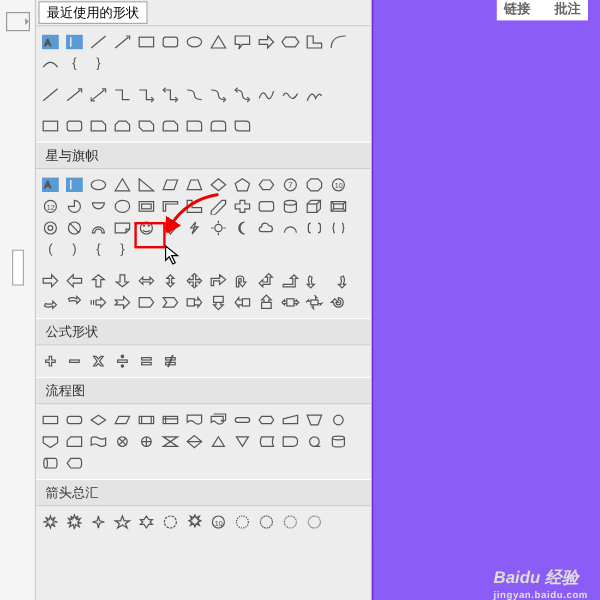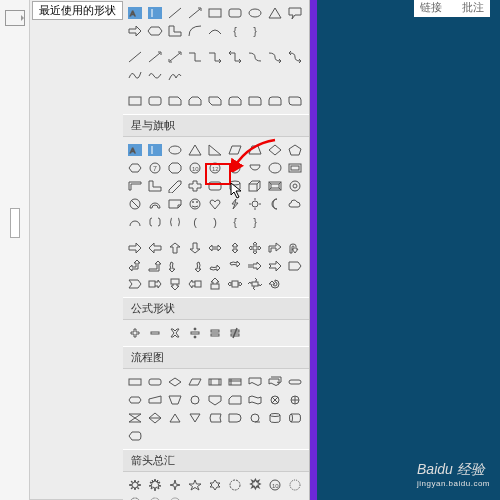--- a/index.html
+++ b/index.html
@@ -3,38 +3,38 @@
 <meta charset="utf-8">
 <style>
 * { box-sizing: border-box; margin: 0; padding: 0; }
 body { font-family: "Microsoft YaHei", sans-serif; font-size: 11px; background: #fff; width: 500px; height: 500px; overflow: hidden; position: relative; }
 .container { display: flex; width: 500px; height: 500px; }
 .left-strip { width: 30px; background: #f5f5f5; border-right: 1px solid #ccc; padding-top: 8px; }
 .left-strip .hicon { width: 20px; height: 16px; margin: 2px auto; border: 1px solid #999; position: relative; }
 .left-strip .hicon::after { content:""; position:absolute; right:-3px; top:4px; border:3px solid transparent; border-left-color:#999; }
 .left-strip .sep { height: 180px; }
 .left-strip .vtab { width: 10px; height: 30px; margin: 0 auto; border: 1px solid #aaa; background: #fff; }
-.shapes-panel { width: 280px; background: #ededed; border-right: 1px solid #bbb; display: flex; flex-direction: row; overflow: hidden; }
+.shapes-panel { width: 280px; background: #ededed; border-right: 1px solid #bbb; display: flex; flex-direction: column; overflow: hidden; }
 .top-title { border-bottom: 1px solid #ccc; padding: 1px 0; }
 .top-title .lbl { background: #fff; border: 1px solid #aaa; padding: 1px 6px; display: inline-block; margin-left: 2px; font-size: 11px; }
 .scroll-area { overflow-y: auto; flex: 1; position: relative; }
 .scroll-area::-webkit-scrollbar { width: 14px; }
 .scroll-area::-webkit-scrollbar-track { background: #f0f0f0; border-left: 1px solid #ccc; }
 .scroll-area::-webkit-scrollbar-thumb { background: #c8c8c8; border: 1px solid #aaa; }
 .section-header { background: #e4e4e4; border-top: 1px solid #fff; border-bottom: 1px solid #ccc; padding: 3px 8px; font-size: 11px; color: #333; }
 .shape-grid { display: flex; flex-wrap: wrap; padding: 4px 2px; gap: 0; background: #ededed; }
 .shape { width: 18px; height: 16px; margin: 1px; display: flex; align-items: center; justify-content: center; color: #555; position: relative; cursor: pointer; }
 .shape svg { width: 16px; height: 14px; stroke: #555; stroke-width: 1; fill: none; }
 .shape.txt { font-size: 11px; color: #555; }
 .highlight-box { position: absolute; border: 2px solid #e00; width: 26px; height: 22px; left: 82px; top: 163px; z-index: 10; pointer-events: none; }
 .arrow-annot { position: absolute; left: 108px; top: 138px; z-index: 11; pointer-events: none; }
 .cursor-annot { position: absolute; left: 107px; top: 182px; z-index: 12; font-size: 14px; color: #000; pointer-events: none; }
-.right-area { flex: 1; background: #0c4a6e; border-left: 7px solid #6d28d9; position: relative; }
+.right-area { flex: 1; background: #8b5cf6; border-left: 1px solid #6d28d9; position: relative; font-weight: bold; }
 .right-tabs { position: absolute; top: -2px; right: 10px; display: flex; gap: 20px; font-size: 11px; color: #666; background: #fff; padding: 2px 6px; }
-.watermark { position: absolute; bottom: 12px; right: 10px; color: #ddd; font-size: 14px; font-style: italic; }
+.watermark { position: absolute; bottom: 0; right: 10px; color: #ddd; font-size: 14px; font-style: italic; }
 .watermark .sub { font-size: 8px; display:block; color:#e0e0e0; font-style: normal; letter-spacing: 0.5px; }
 </style>
 </head>
 <body>
 
 <div class="container">
   <div class="left-strip">
     <div class="hicon"></div>
     <div class="sep"></div>
     <div class="vtab"></div>

